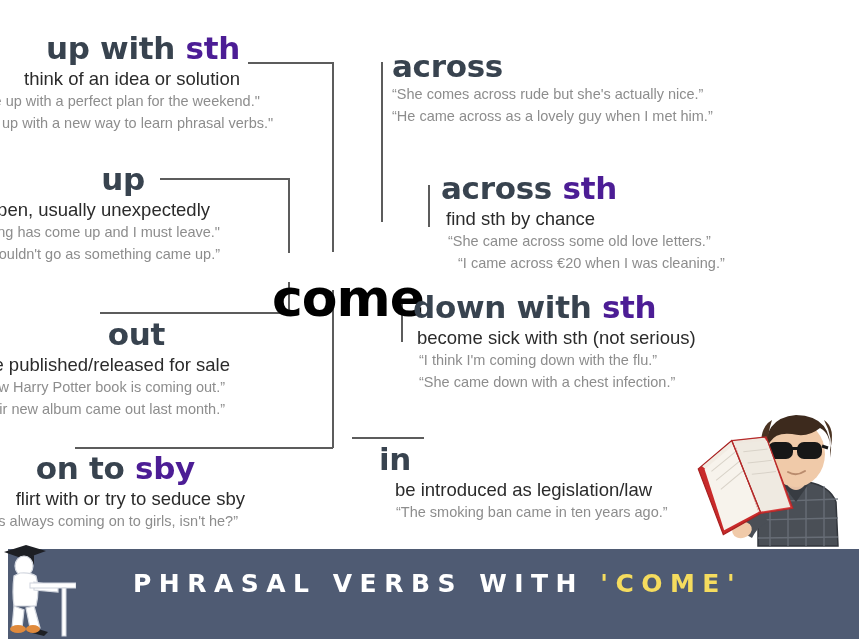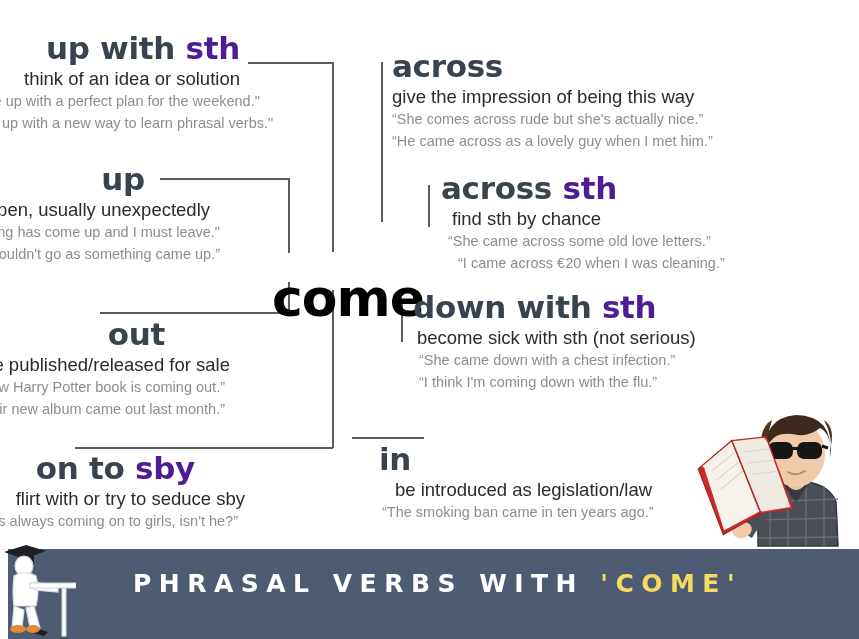--- a/index.html
+++ b/index.html
@@ -189,52 +189,51 @@
     </div>
     <div class="meaning" style="margin-right:55px;">flirt with or try to seduce sby</div>
     <div class="example" style="margin-right:62px;">“He's always coming on to girls, isn't he?”</div>
   </div>
 
   <div class="entry right" style="left:392px; top:50px;">
     <div class="headword">
       <span>across</span>
       <span class="sth"></span>
     </div>
-    <div class="meaning">give the impression of being this way</div>
     <div class="example">“She comes across rude but she's actually nice.”</div>
     <div class="example">“He came across as a lovely guy when I met him.”</div>
   </div>
 
   <div class="entry right" style="left:441px; top:172px;">
     <div class="headword">
       <span>across</span>
       <span class="sth">sth</span>
     </div>
-    <div class="meaning" style="margin-left:11px;">find sth by chance</div>
+    <div class="meaning" style="margin-left:5px;">find sth by chance</div>
     <div class="example" style="margin-left:7px;">“She came across some old love letters.”</div>
     <div class="example" style="margin-left:17px;">“I came across €20 when I was cleaning.”</div>
   </div>
 
   <div class="entry right" style="left:413px; top:291px;">
     <div class="headword">
       <span>down with</span>
       <span class="sth">sth</span>
     </div>
     <div class="meaning" style="margin-left:4px;">become sick with sth (not serious)</div>
+    <div class="example" style="margin-left:6px;">“I think I'm coming down with the flu.”</div>
     <div class="example" style="margin-left:6px;">“She came down with a chest infection.”</div>
-    <div class="example" style="margin-left:6px;">“I think I'm coming down with the flu.”</div>
   </div>
 
   <div class="entry right" style="left:379px; top:443px;">
     <div class="headword">
       <span>in</span>
       <span class="sth"></span>
     </div>
     <div class="meaning" style="margin-left:16px;">be introduced as legislation/law</div>
-    <div class="example" style="margin-left:3px;">“The smoking ban came in ten years ago.”</div>
+    <div class="example" style="margin-left:17px;">“The smoking ban came in ten years ago.”</div>
   </div>
 
   <div id="avatar">
     <svg width="163" height="152" viewBox="0 0 163 152" xmlns="http://www.w3.org/2000/svg">
 
       <path d="M62 148 L62 108 Q64 94 82 88 L112 84 Q134 88 140 104 L142 148 Z" fill="#4a4f56"></path>
       <path d="M62 148 L62 108 Q64 94 82 88 L112 84 Q134 88 140 104 L142 148 Z" fill="none" stroke="#32363c" stroke-width="1.5"></path>
 
       <g stroke="#6d737c" stroke-width="1.4" opacity="0.85">
         <line x1="74" y1="88" x2="74" y2="148"></line>

